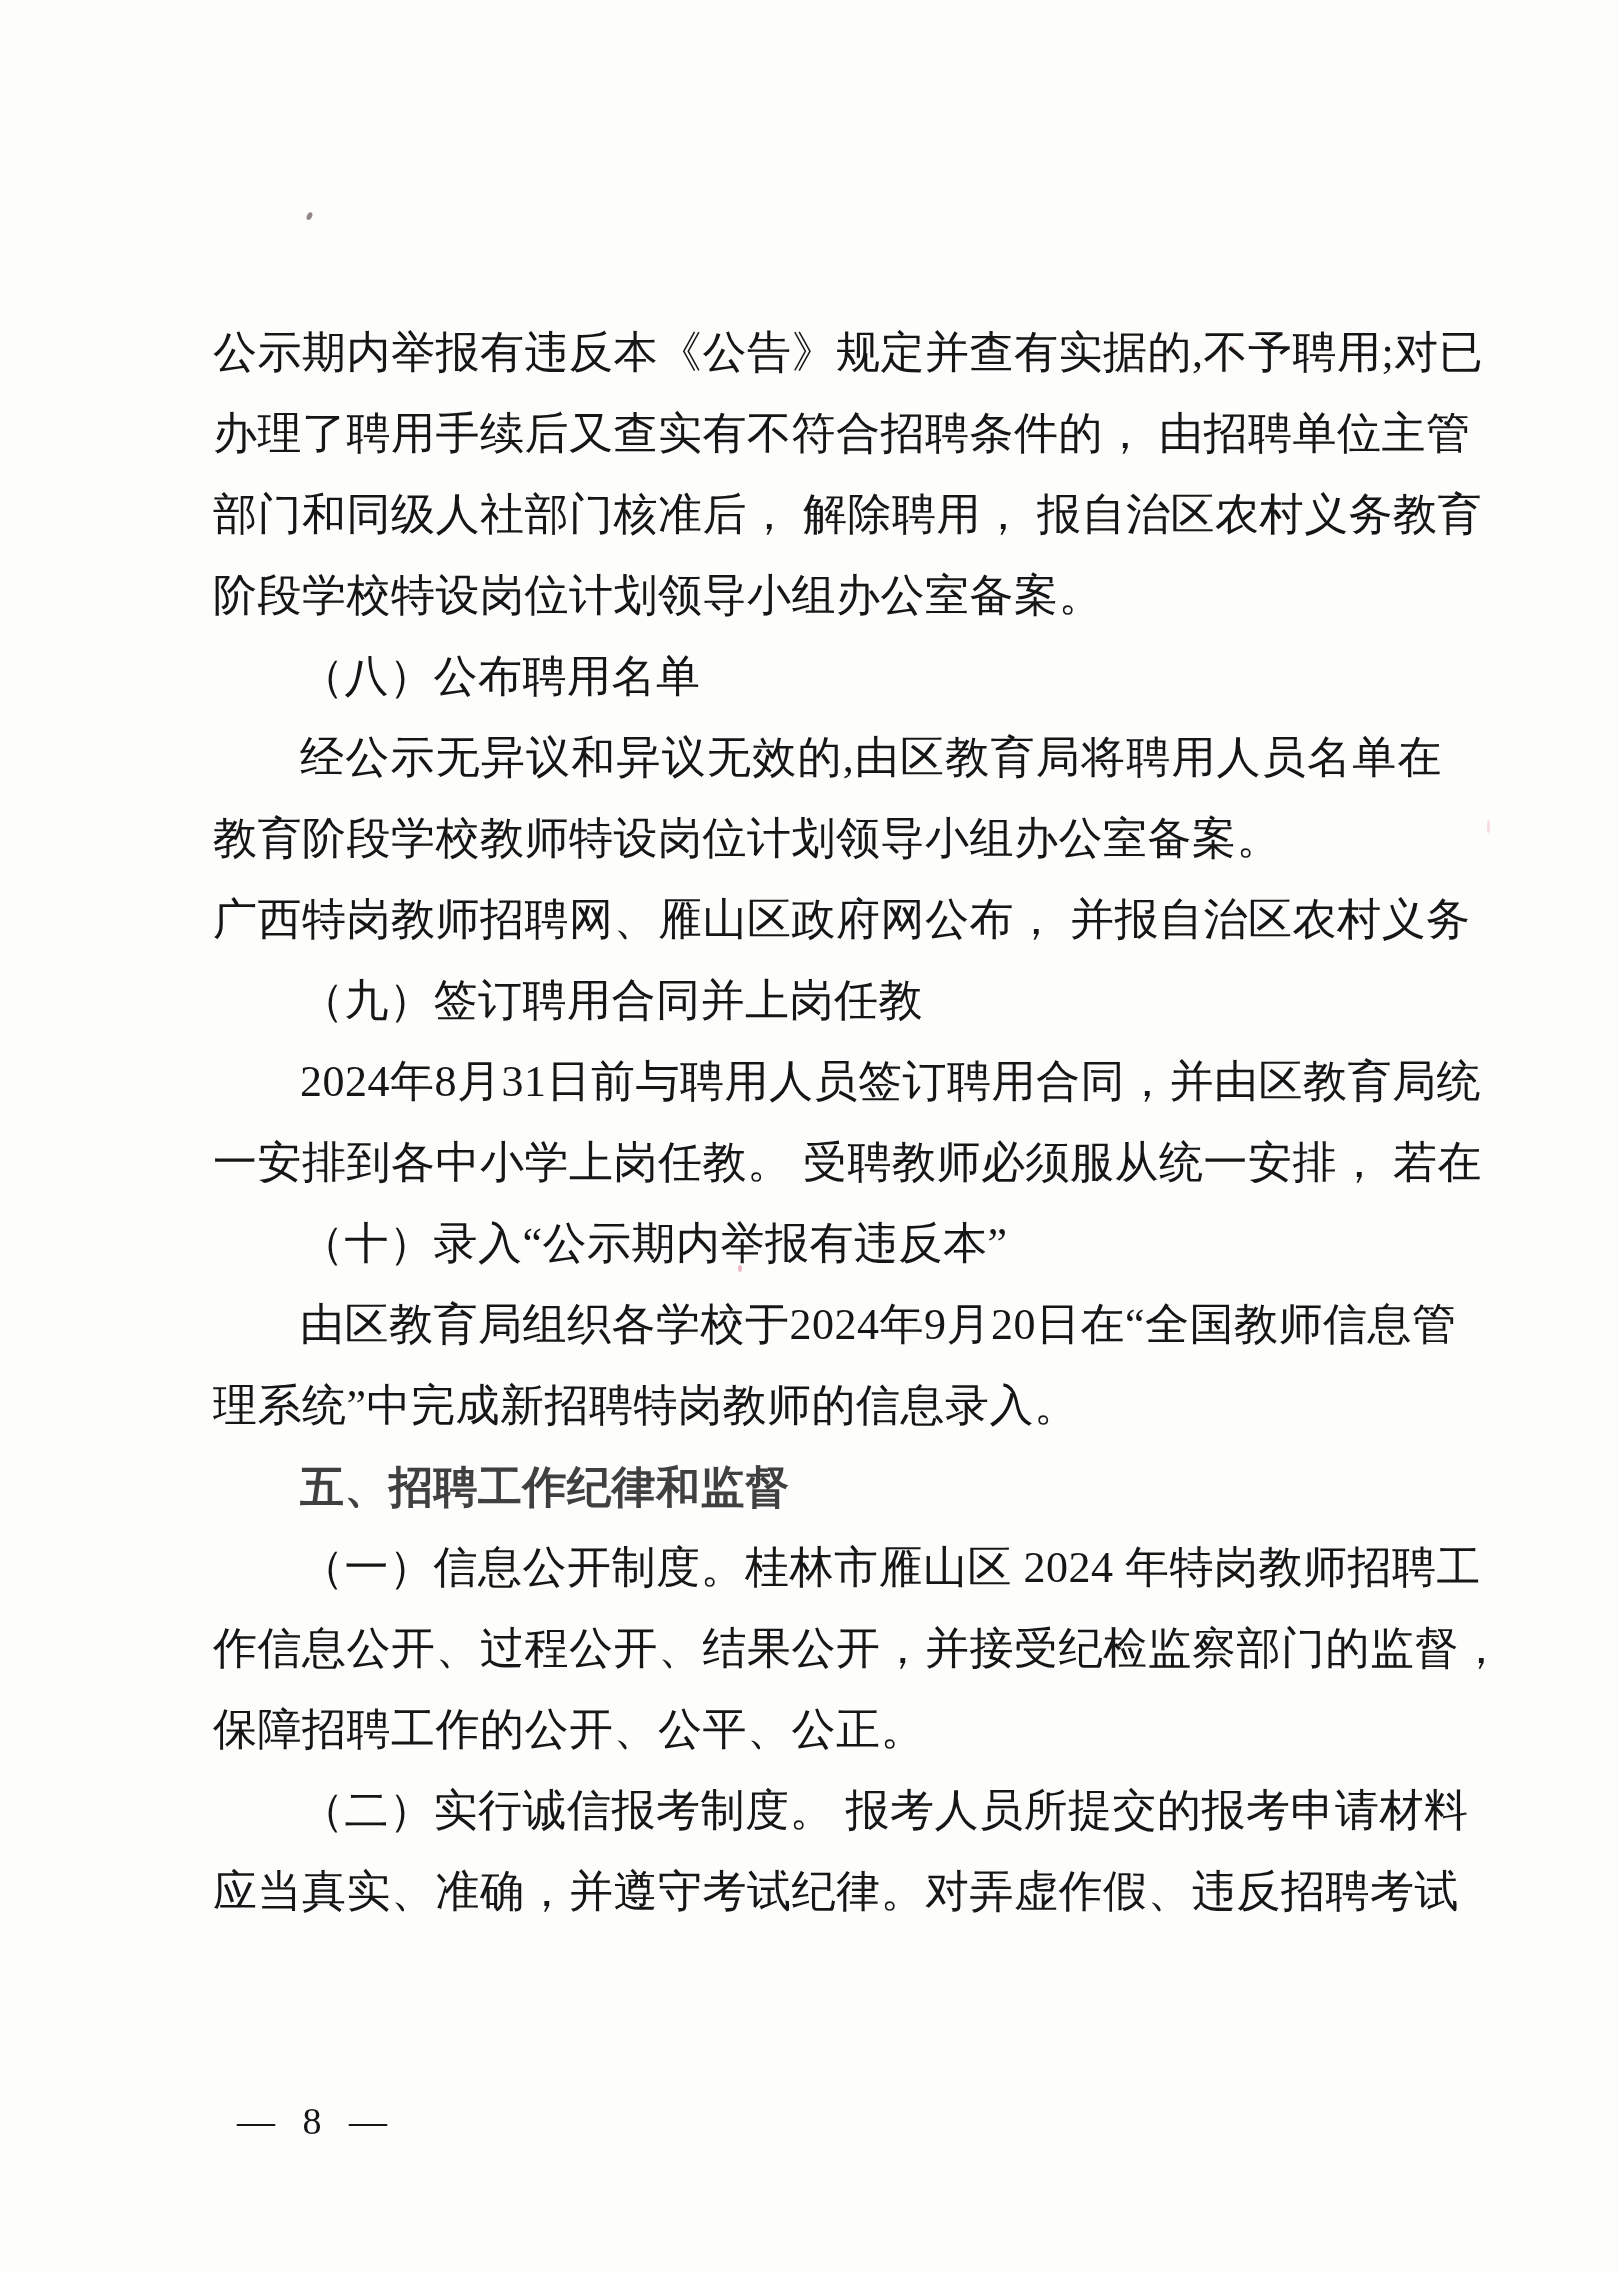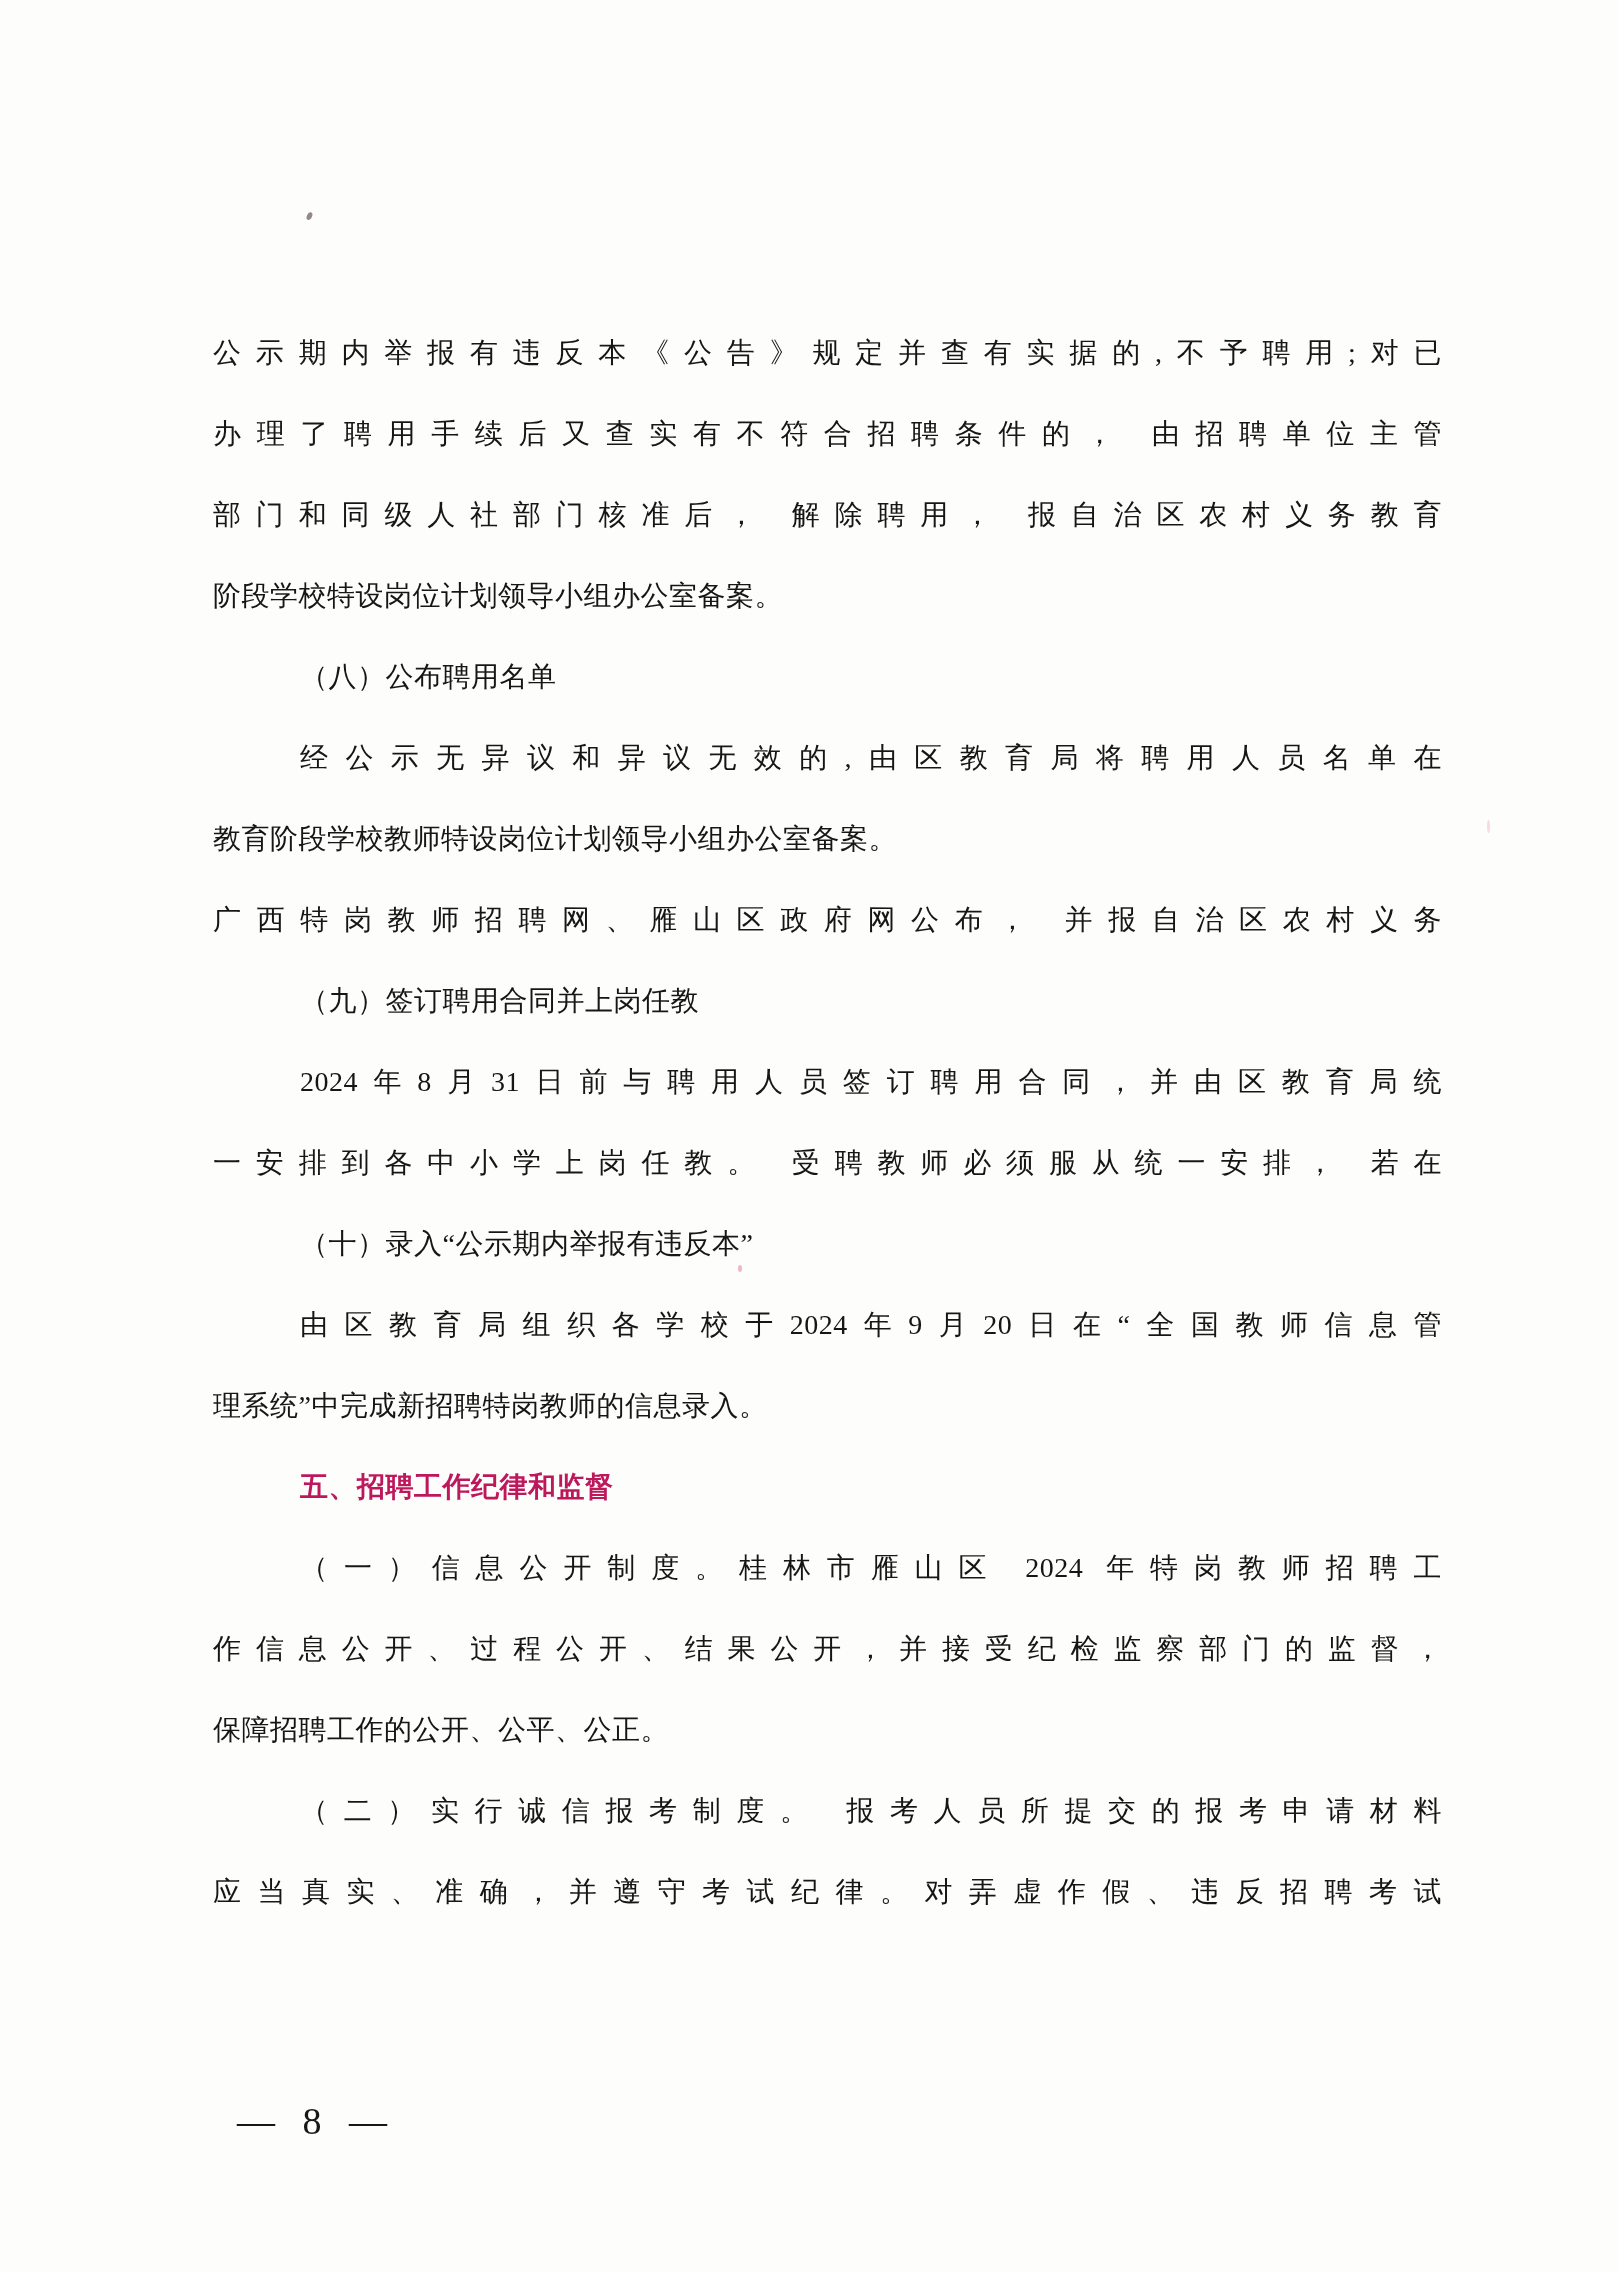--- a/index.html
+++ b/index.html
@@ -17,34 +17,34 @@
   }
   .textblock {
     position: absolute;
     left: 213px;
     top: 312px;
     width: 1229px;
   }
   .line {
     height: 81px;
     line-height: 81px;
-    font-size: 28px;
+    font-size: 44px;
     letter-spacing: 0.5px;
     white-space: nowrap;
     color: #161616;
   }
   .indent { padding-left: 87px; }
   .full {
     text-align: justify;
     text-align-last: justify;
   }
   .heading {
     font-family: "Liberation Sans", "DejaVu Sans", sans-serif;
     font-weight: 700;
-    color: #be185d;
+    color: #404040;
   }
   .footer {
     position: absolute;
     left: 237px;
     top: 2094px;
     height: 55px;
     line-height: 55px;
     font-size: 38px;
     letter-spacing: 9px;
     color: #171717;

